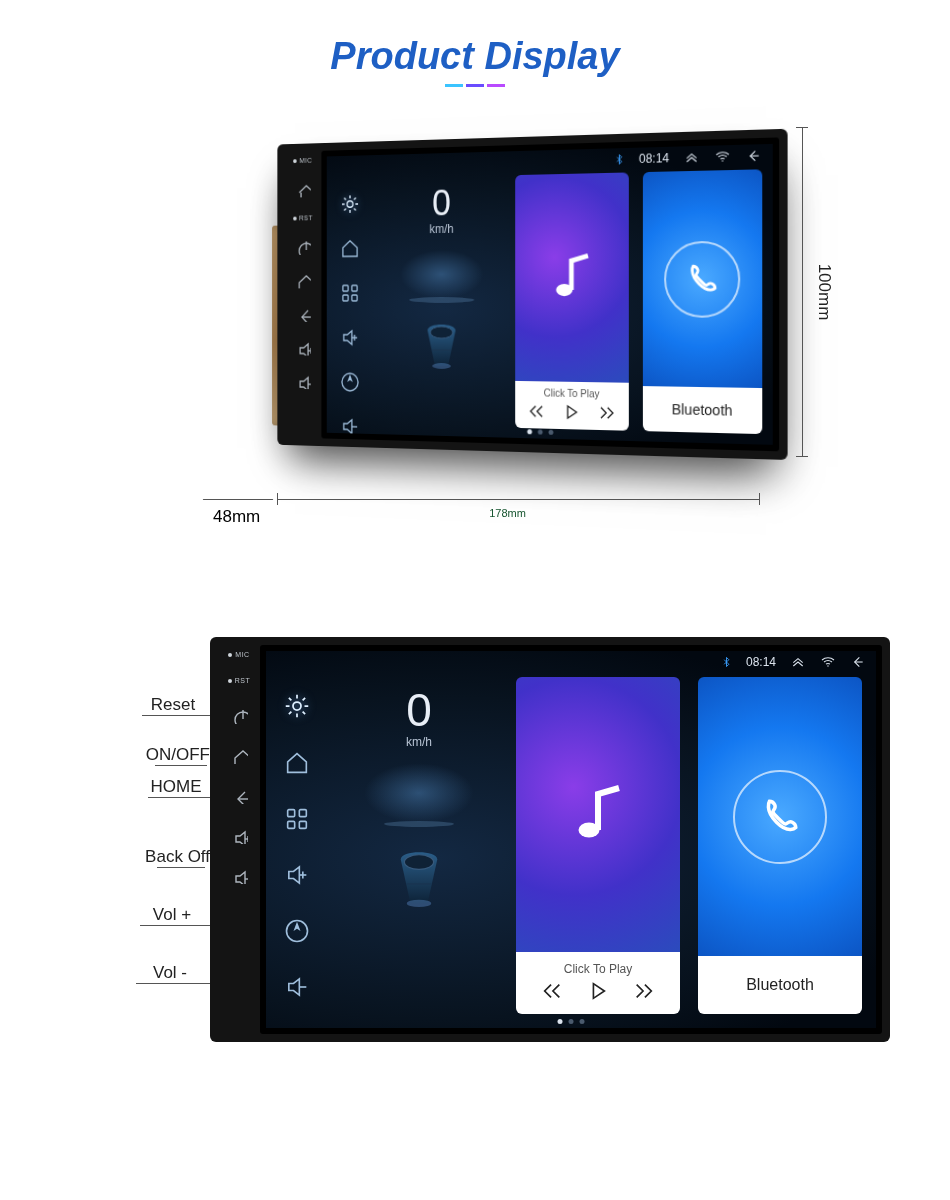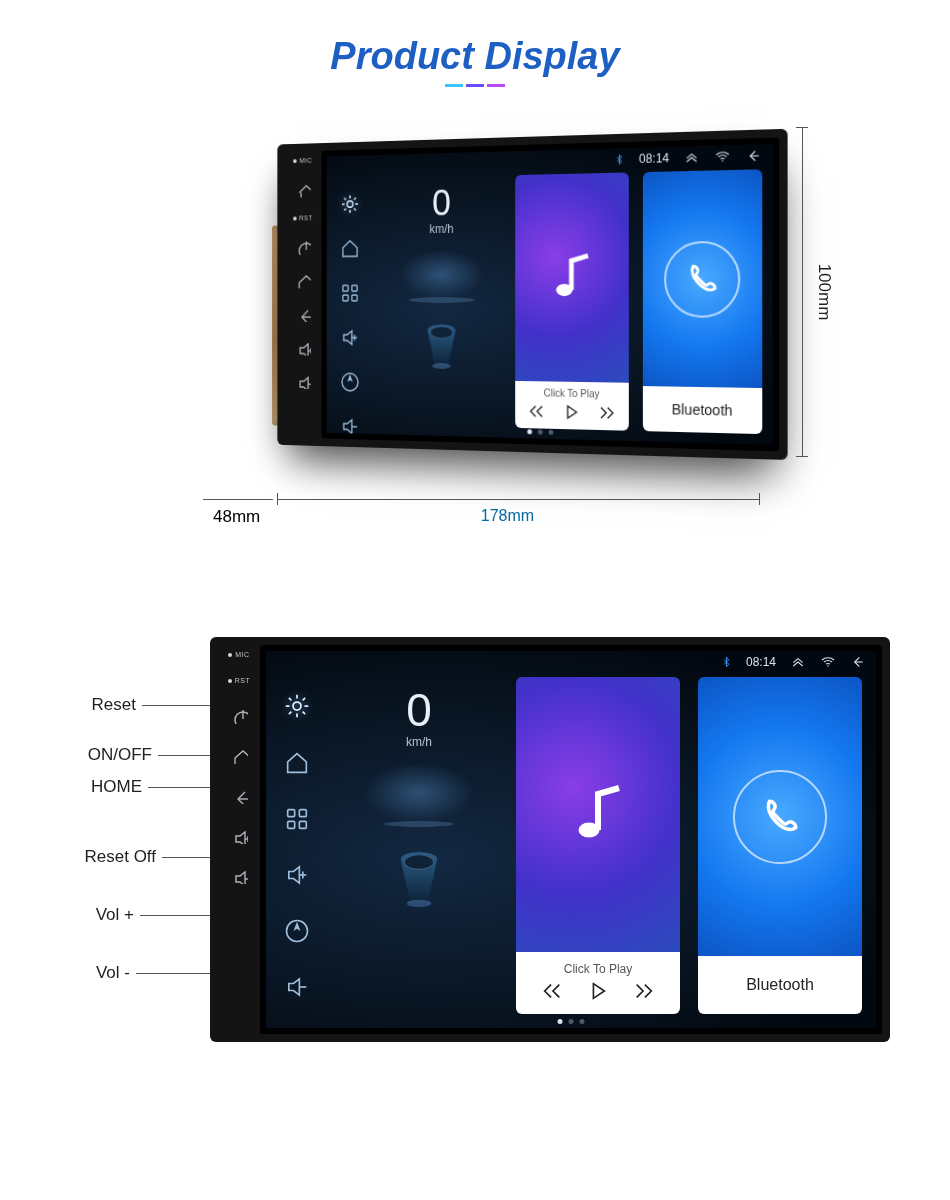--- a/index.html
+++ b/index.html
@@ -105,21 +105,21 @@
   .dim-bottom {
     position: absolute;
     left: 255px;
     bottom: 48px;
     width: 505px;
     height: 30px;
   }
   .dim-bottom .line { position:absolute; top:0; left:22px; right:0; height:1px; background:#555; }
   .dim-bottom .tick { position:absolute; top:-6px; width:1px; height:12px; background:#555; }
   .dim-bottom .t1 { left:22px; } .dim-bottom .t2 { right:0; }
-  .dim-bottom .lbl { position:absolute; top:8px; left:50%; transform:translateX(-50%); font-size:16px; color:#0369a1; }
+  .dim-bottom .lbl { position:absolute; top:8px; left:50%; transform:translateX(-50%); font-size:11px; color:#14532d; }
 
   .dim-depth {
     position: absolute;
     left: 203px;
     bottom: 48px;
     width: 70px;
     height: 30px;
   }
   .dim-depth .line { position:absolute; top:0; left:0; right:0; height:1px; background:#555; transform: skewX(-25deg); transform-origin:right; }
   .dim-depth .lbl { position:absolute; top:8px; left:10px; font-size:17px; color:#000000; }
@@ -250,21 +250,21 @@
   }
 
   .callouts {
     position: absolute;
     left: 0; top: 0;
     width: 210px; height: 405px;
   }
   .callout {
     position:absolute; right: 0;
     display:flex; align-items:center;
-    font-size: 17px; color:#222;
+    font-size: 17px; color:#222;flex-direction:column;
   }
   .callout .txt { white-space: nowrap; }
   .callout .ln { height:1px; background:#555; margin-left:6px; }
   
 </style>
 </head>
 <body>
 
 <svg width="0" height="0" style="position:absolute">
   <defs>
@@ -515,21 +515,21 @@
       </div>
     <div class="callout" style="top:108px">
         <span class="txt">ON/OFF</span>
         <span class="ln" style="width:52px"></span>
       </div>
     <div class="callout" style="top:140px">
         <span class="txt">HOME</span>
         <span class="ln" style="width:62px"></span>
       </div>
     <div class="callout" style="top:210px">
-        <span class="txt">Reset Off</span>
+        <span class="txt">Back Off</span>
         <span class="ln" style="width:48px"></span>
       </div>
     <div class="callout" style="top:268px">
         <span class="txt">Vol +</span>
         <span class="ln" style="width:70px"></span>
       </div>
     <div class="callout" style="top:326px">
         <span class="txt">Vol -</span>
         <span class="ln" style="width:74px"></span>
       </div>

